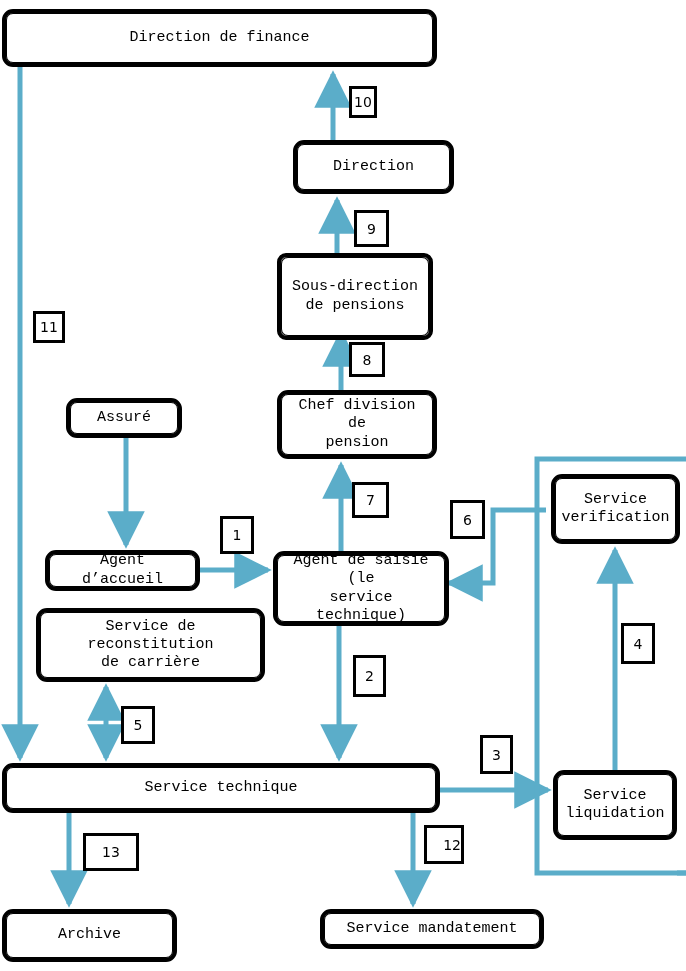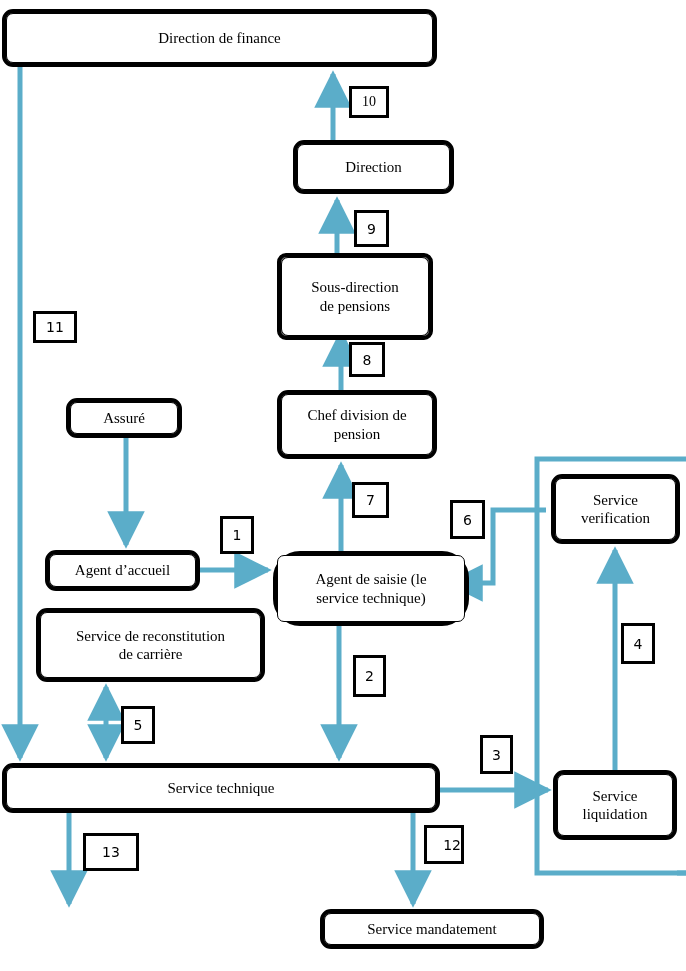--- a/index.html
+++ b/index.html
@@ -31,20 +31,21 @@
   }
   
   .node {
     position: absolute;
     box-sizing: border-box;
     background: #737373;
     border: 4px solid #000000;
     border-radius: 11px;
     padding: 0;
     z-index: 5;
+    font-family: Liberation Mono, monospace;
   }
   .node-inner {
     width: 100%;
     height: 100%;
     box-sizing: border-box;
     border: 1px solid #000000;
     border-radius: 7px;
     background: #ffffff;
     display: flex;
     align-items: center;
@@ -161,21 +162,21 @@
       <span class="node-label">Assuré</span>
     </div>
   </div>
 
   <div class="node" style="left:45px; top:550px; width:155px; height:41px;">
     <div class="node-inner">
       <span class="node-label">Agent d’accueil</span>
     </div>
   </div>
 
-  <div class="node" style="left:273px; top:551px; width:196px; height:75px;border-radius:27px;">
+  <div class="node" style="left:273px; top:551px; width:176px; height:75px;">
     <div class="node-inner">
       <span class="node-label">Agent de saisie (le
 service technique)</span>
     </div>
   </div>
 
   <div class="node" style="left:36px; top:608px; width:229px; height:74px;">
     <div class="node-inner">
       <span class="node-label">Service de reconstitution
 de carrière</span>
@@ -195,20 +196,25 @@
 liquidation</span>
     </div>
   </div>
 
   <div class="node wide" style="left:2px; top:763px; width:438px; height:50px;">
     <div class="node-inner">
       <span class="node-label">Service technique</span>
     </div>
   </div>
 
+  <div class="node" style="left:2px; top:909px; width:175px; height:53px;">
+    <div class="node-inner">
+      <span class="node-label">Archive</span>
+    </div>
+  </div>
 
   <div class="node" style="left:320px; top:909px; width:224px; height:40px;">
     <div class="node-inner">
       <span class="node-label">Service mandatement</span>
     </div>
   </div>
 
   <div class="tag" style="left:220px; top:516px; width:34px; height:38px;">
     <span>1</span>
   </div>
@@ -229,24 +235,24 @@
   </div>
   <div class="tag" style="left:352px; top:482px; width:37px; height:36px;">
     <span>7</span>
   </div>
   <div class="tag" style="left:349px; top:342px; width:36px; height:35px;">
     <span>8</span>
   </div>
   <div class="tag" style="left:354px; top:210px; width:35px; height:37px;">
     <span>9</span>
   </div>
-  <div class="tag" style="left:349px; top:86px; width:40px; height:32px;font-family:Liberation Serif, serif;">
+  <div class="tag" style="left:349px; top:86px; width:28px; height:32px;">
     <span>10</span>
   </div>
-  <div class="tag" style="left:33px; top:311px; width:44px; height:32px;">
+  <div class="tag" style="left:33px; top:311px; width:32px; height:32px;">
     <span>11</span>
   </div>
   <div class="tag" style="left:424px; top:825px; width:40px; height:39px;justify-content:flex-end;">
     <span>12</span>
   </div>
   <div class="tag" style="left:83px; top:833px; width:56px; height:38px;">
     <span>13</span>
   </div>
 
 </div>

